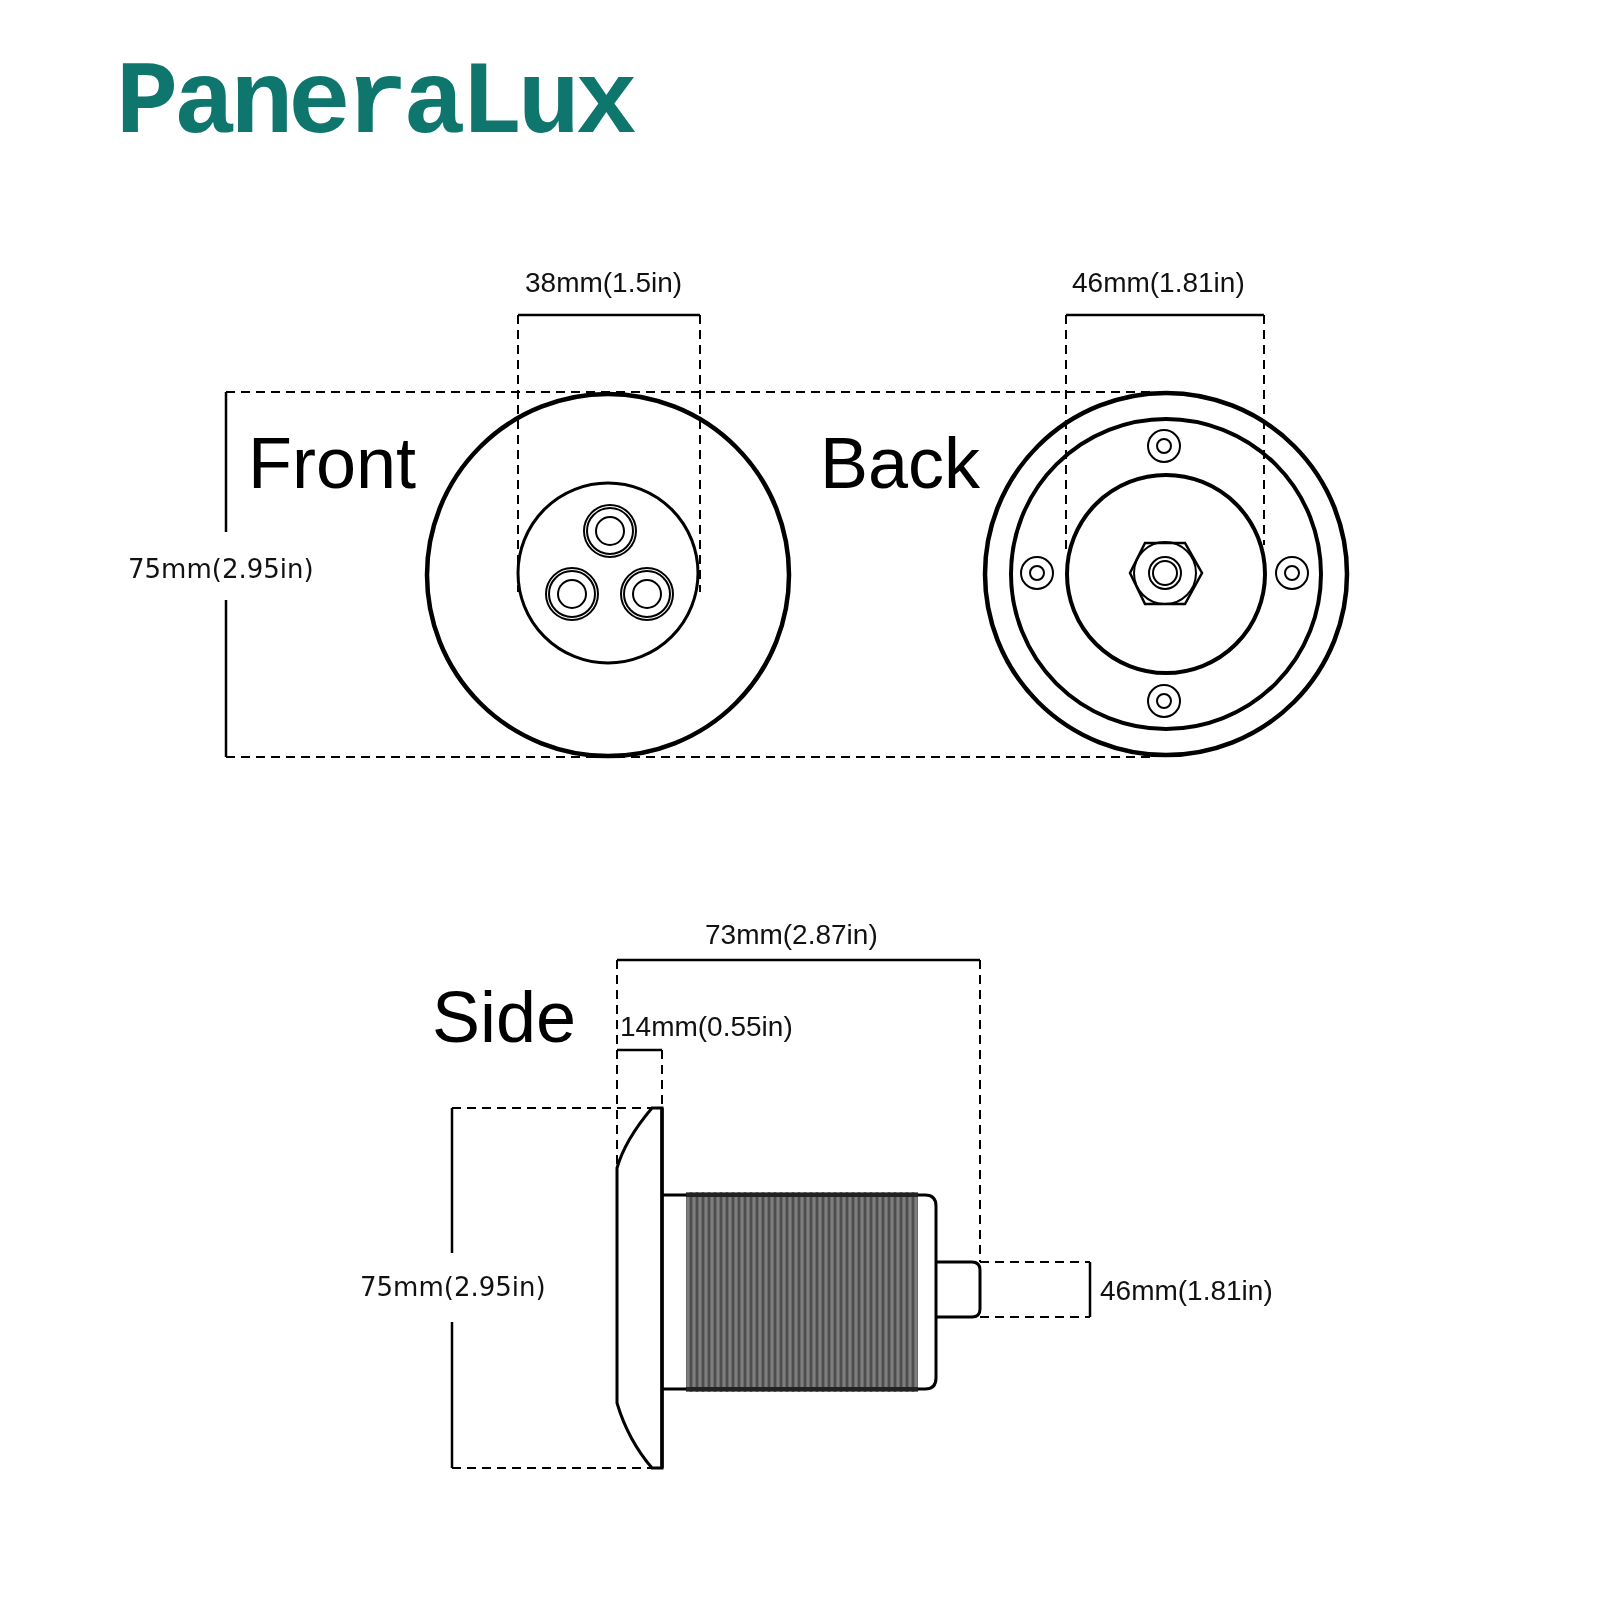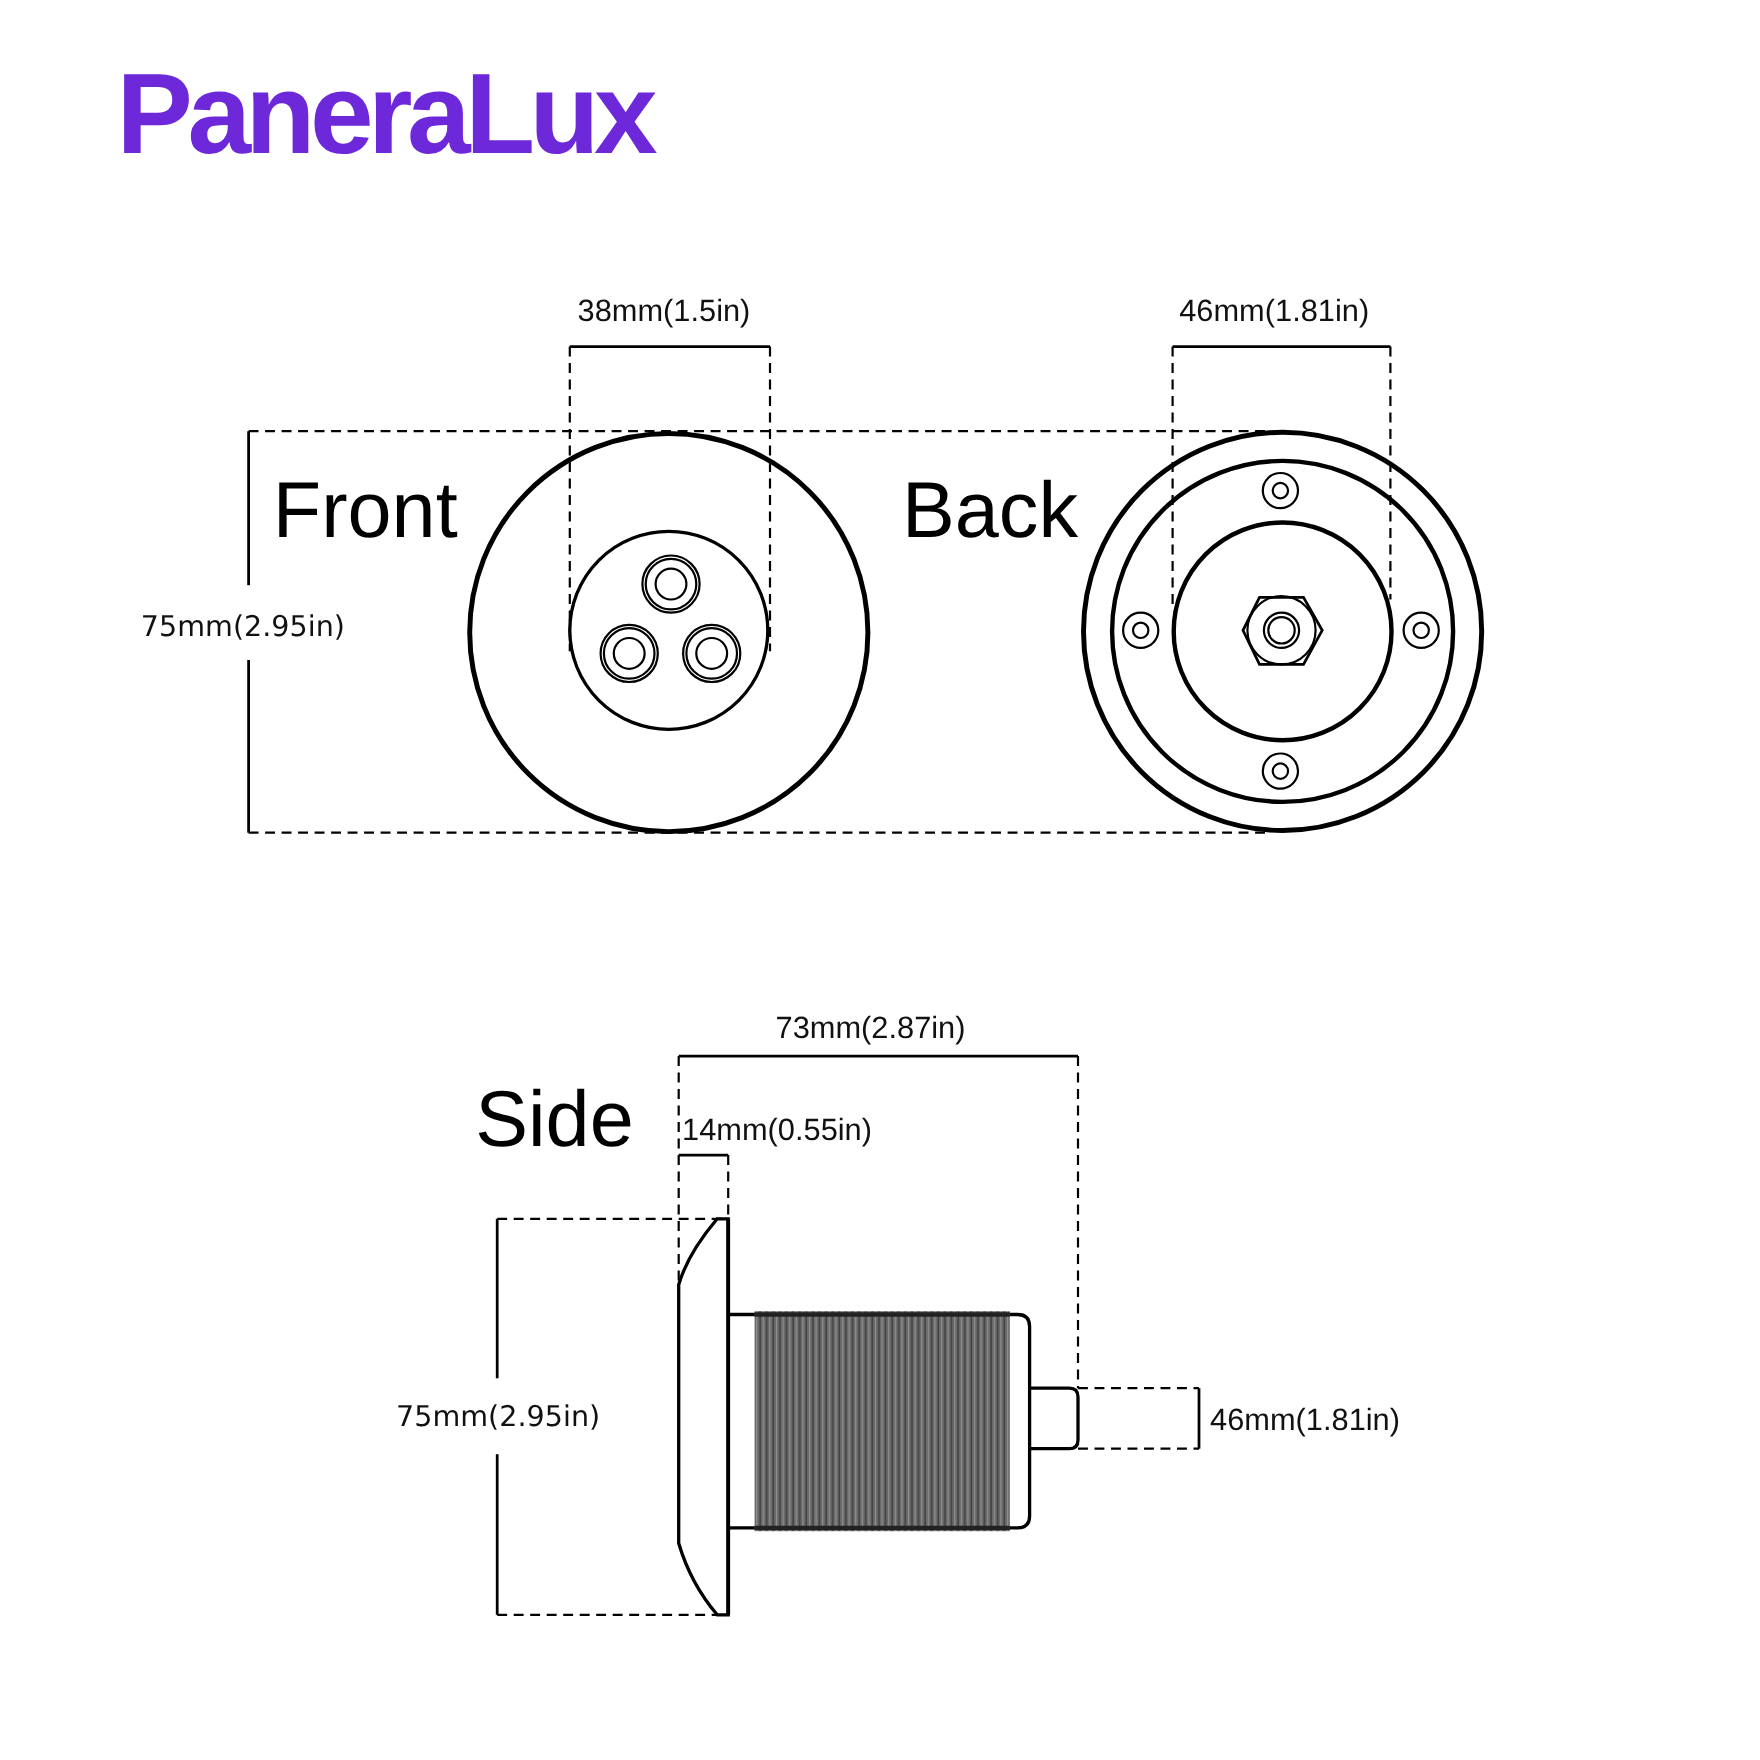--- a/index.html
+++ b/index.html
@@ -1,20 +1,20 @@
 <!DOCTYPE html>
 <html><head>
   <meta charset="utf-8">
   <style>
     html, body { margin: 0; padding: 0; background: #ffffff; }
     body { width: 1600px; height: 1600px; position: relative; overflow: hidden; }
     .brand {
-      position: absolute; left: 106px; top: 52px;
-      font-family: Liberation Sans, sans-serif; font-weight: bold;
-      font-size: 104px; letter-spacing: -5px; color: #6d28d9; line-height: 1;
+      position: absolute; left: 116px; top: 52px;
+      font-family: Liberation Mono, monospace; font-weight: bold;
+      font-size: 104px; letter-spacing: -5px; color: #0f766e; line-height: 1;
     }
     svg.drawing { position: absolute; left: 0; top: 0; }
     .view-label { font-family: "Liberation Sans", sans-serif; font-size: 72px; fill: #000; }
     .dim-label { font-family: "Liberation Sans", sans-serif; font-size: 28px; fill: #111; }
     .dim-label-bold { font-family: "DejaVu Sans", sans-serif; font-size: 26px; fill: #111; }
   </style>
 </head>
 <body>
 
 <div class="brand">PaneraLux</div>

